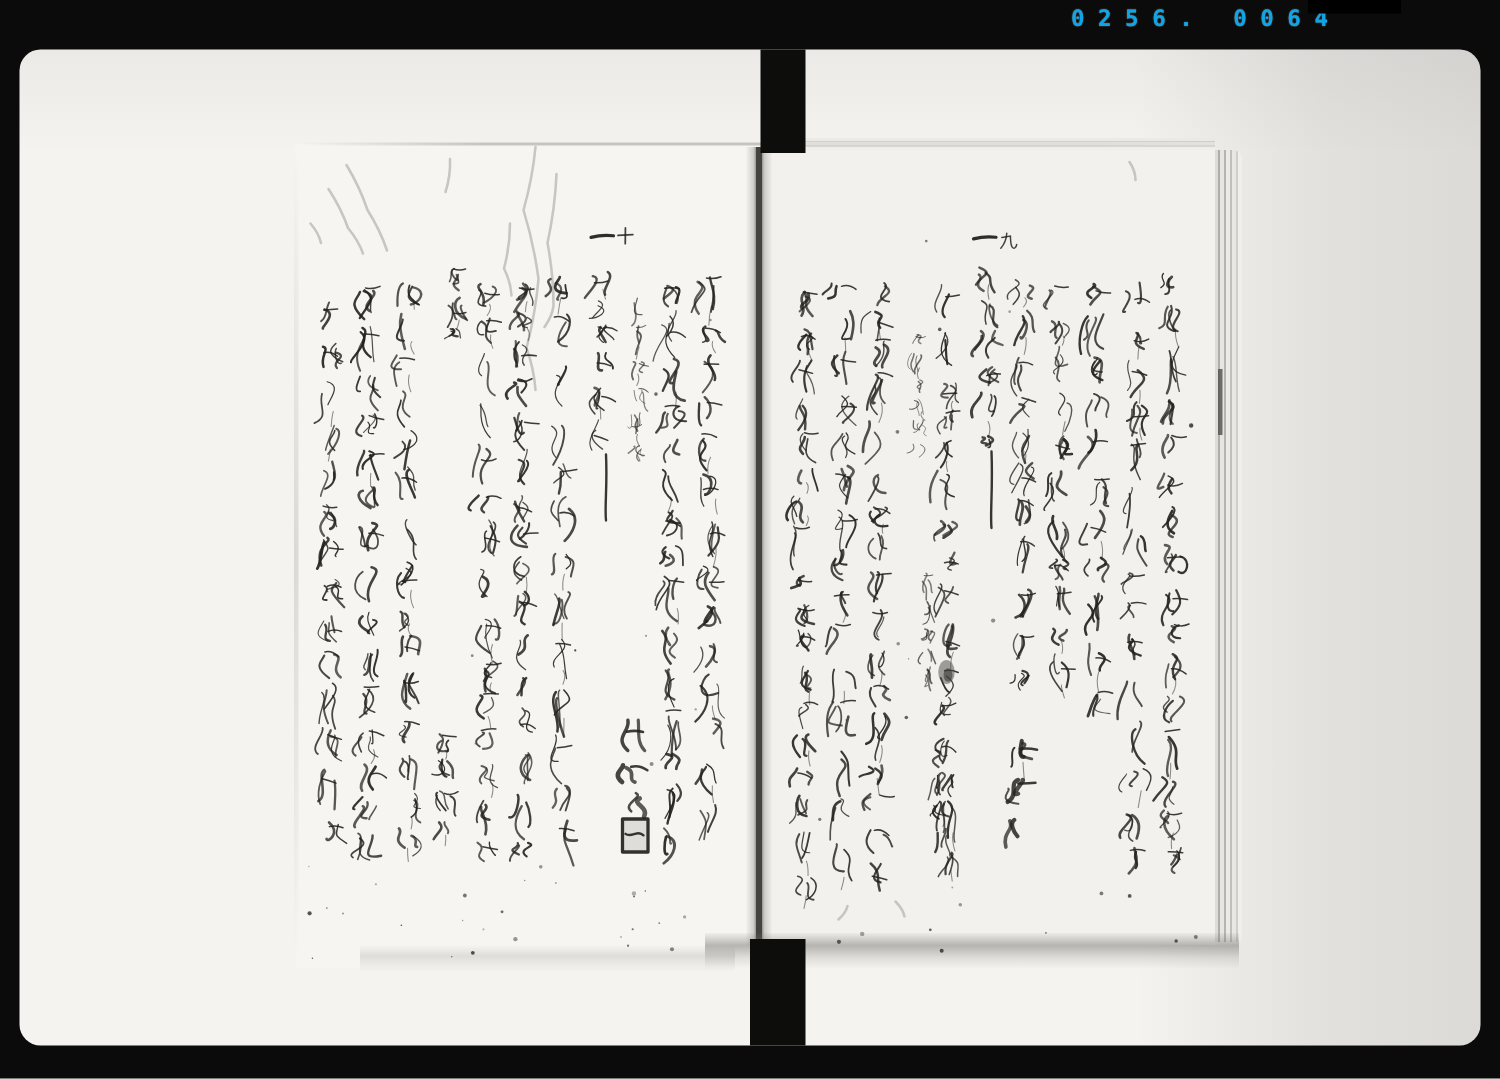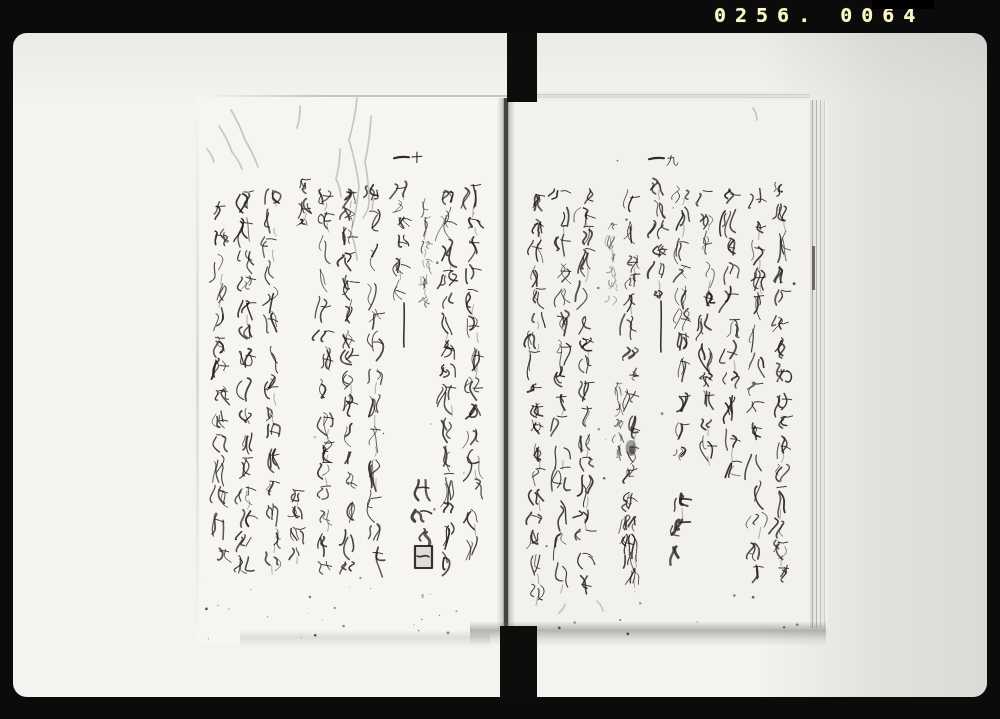--- a/index.html
+++ b/index.html
@@ -3,21 +3,21 @@
 <meta charset="utf-8">
 <style>
   html,body{margin:0;padding:0;}
   body{
     width:1000px;height:719px;position:relative;overflow:hidden;
     background:#0b0b0b;
     font-family:"DejaVu Sans Mono","Liberation Mono",monospace;
   }
   .frame-counter{
     position:absolute;left:714px;top:3px;
-    color:#fef9c3;font-size:20px;font-weight:bold;letter-spacing:9px;
+    color:#0ea5e9;font-size:15px;font-weight:bold;letter-spacing:9px;
     font-family:"DejaVu Sans Mono","Liberation Mono",monospace;
     text-shadow:0 0 1px #888;
     white-space:pre;
   }
   .notch-tr{position:absolute;left:872px;top:0;width:62px;height:9px;background:#000;}
   .photo-area{
     position:absolute;left:13px;top:33px;width:974px;height:664px;
     background:#f4f3f0;border-radius:14px;
   }
   .photo-shade-right{

